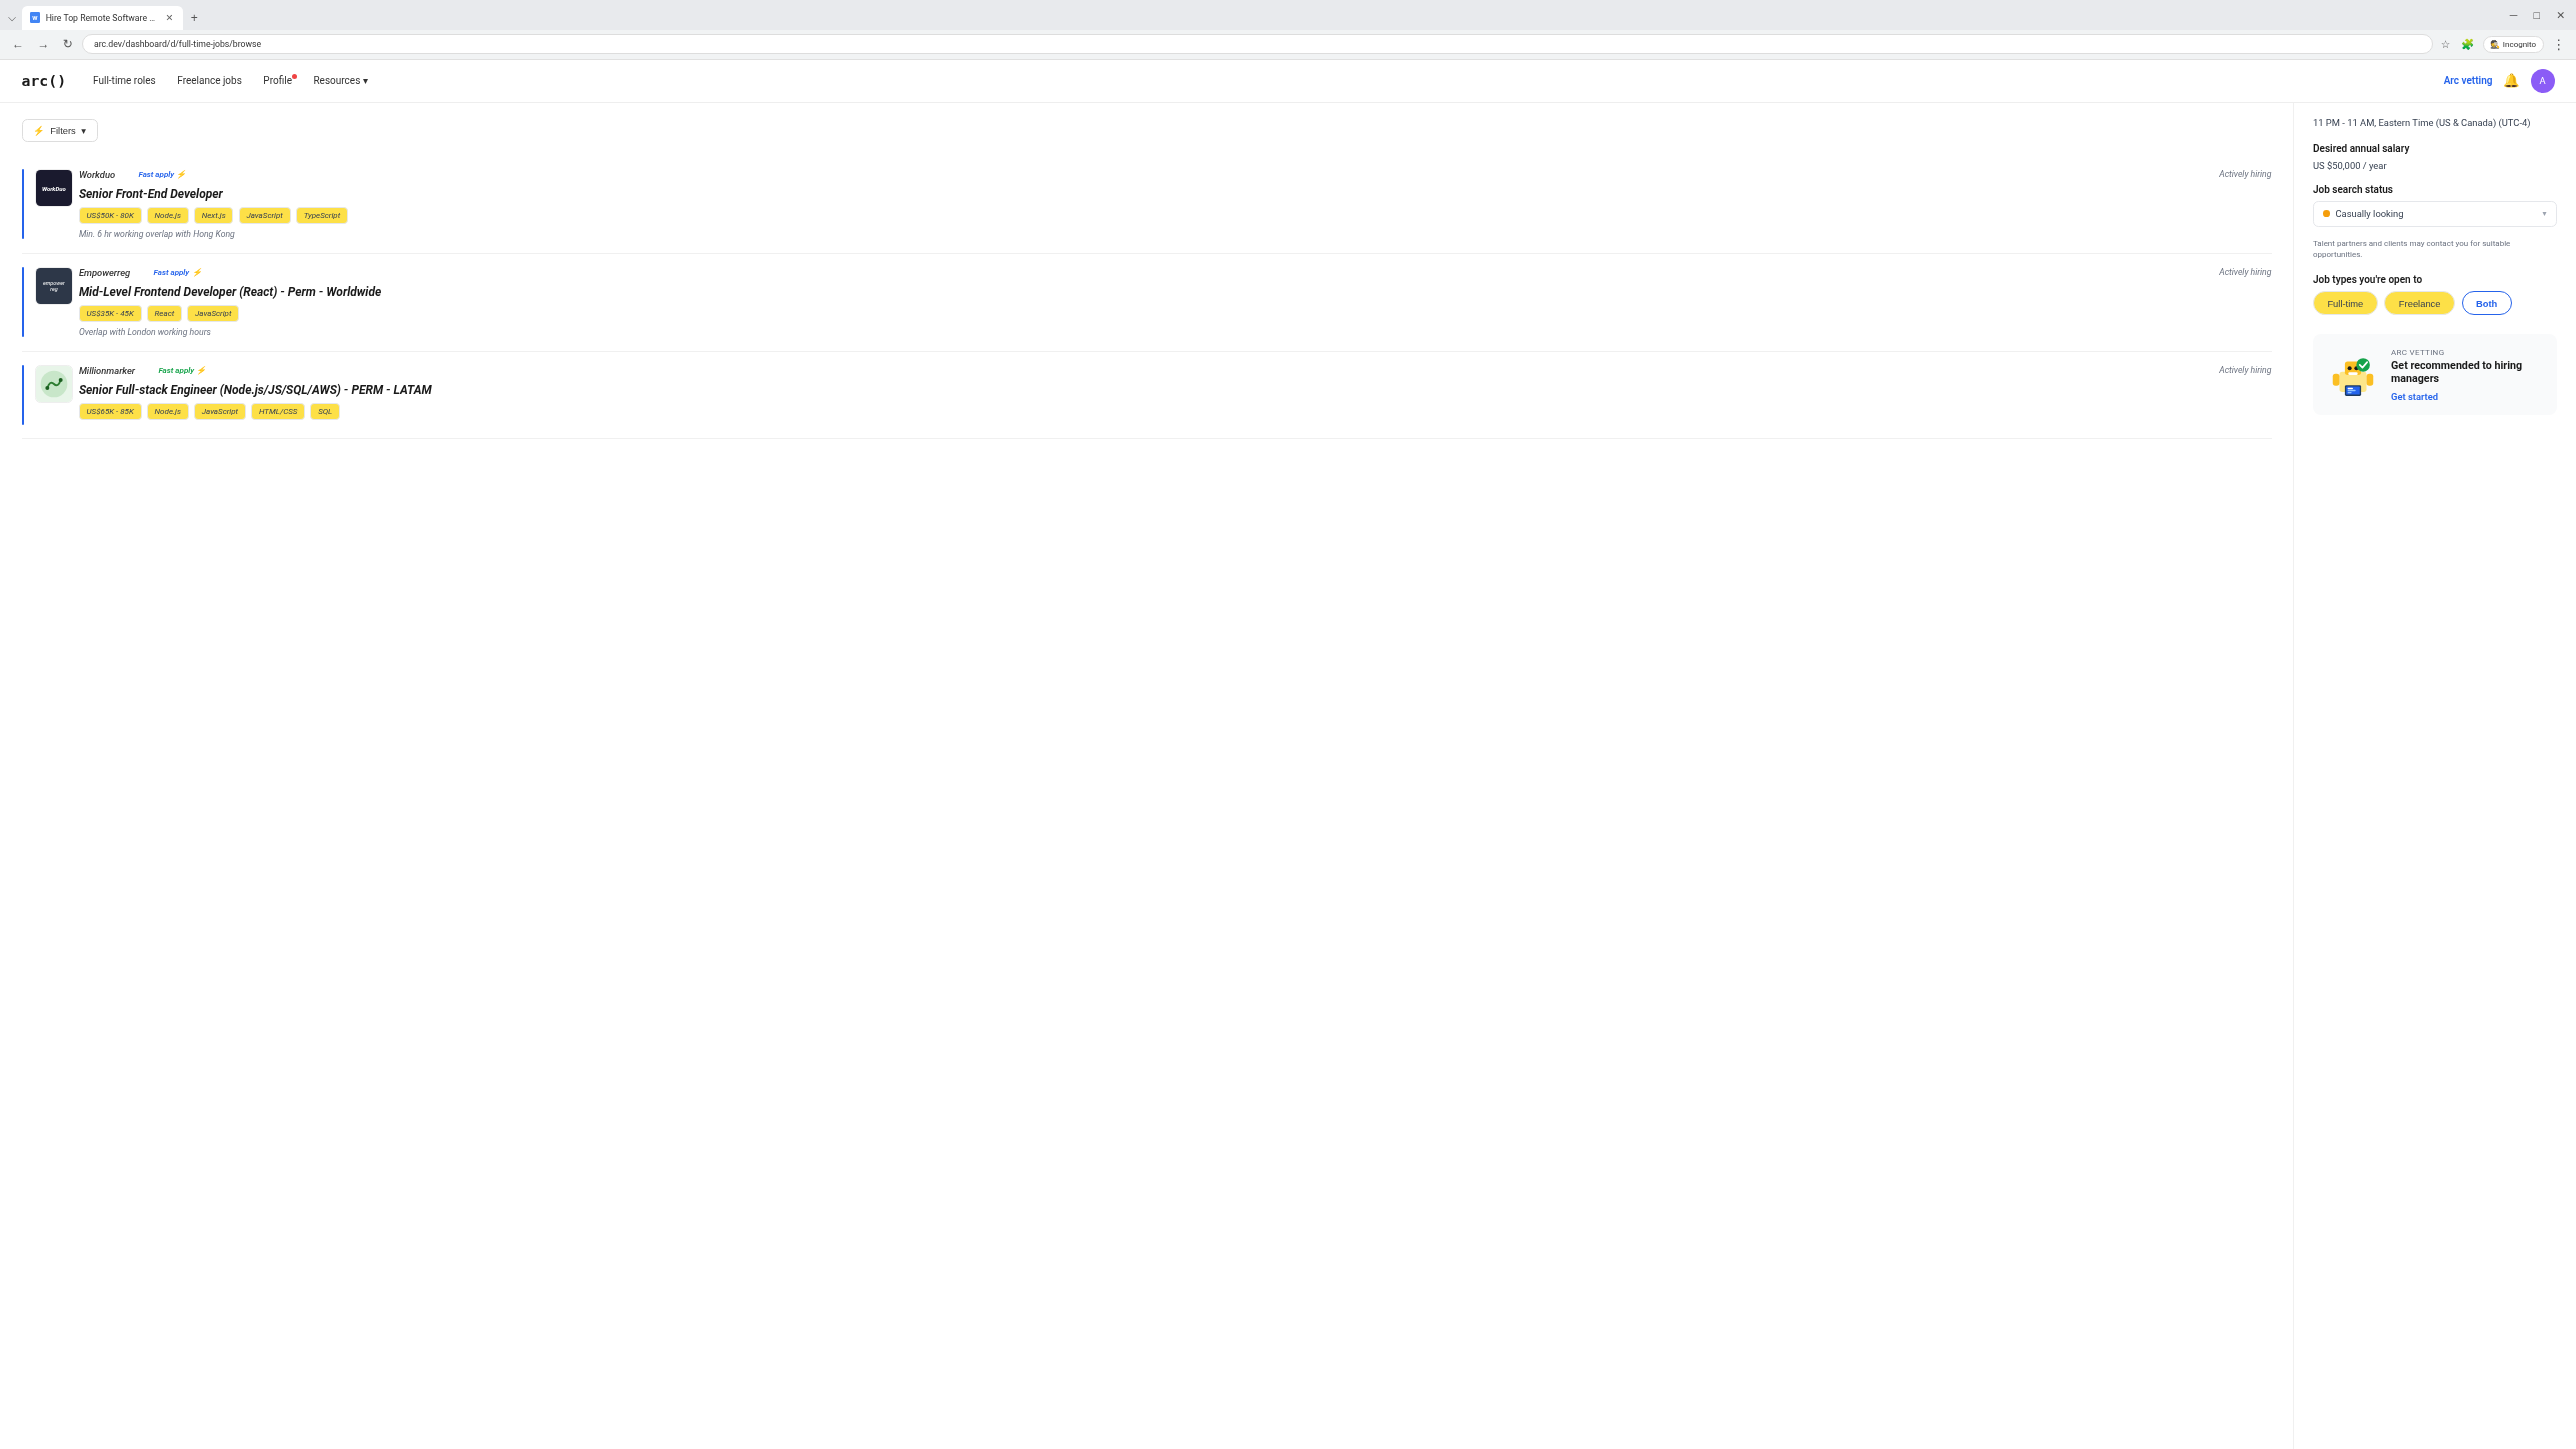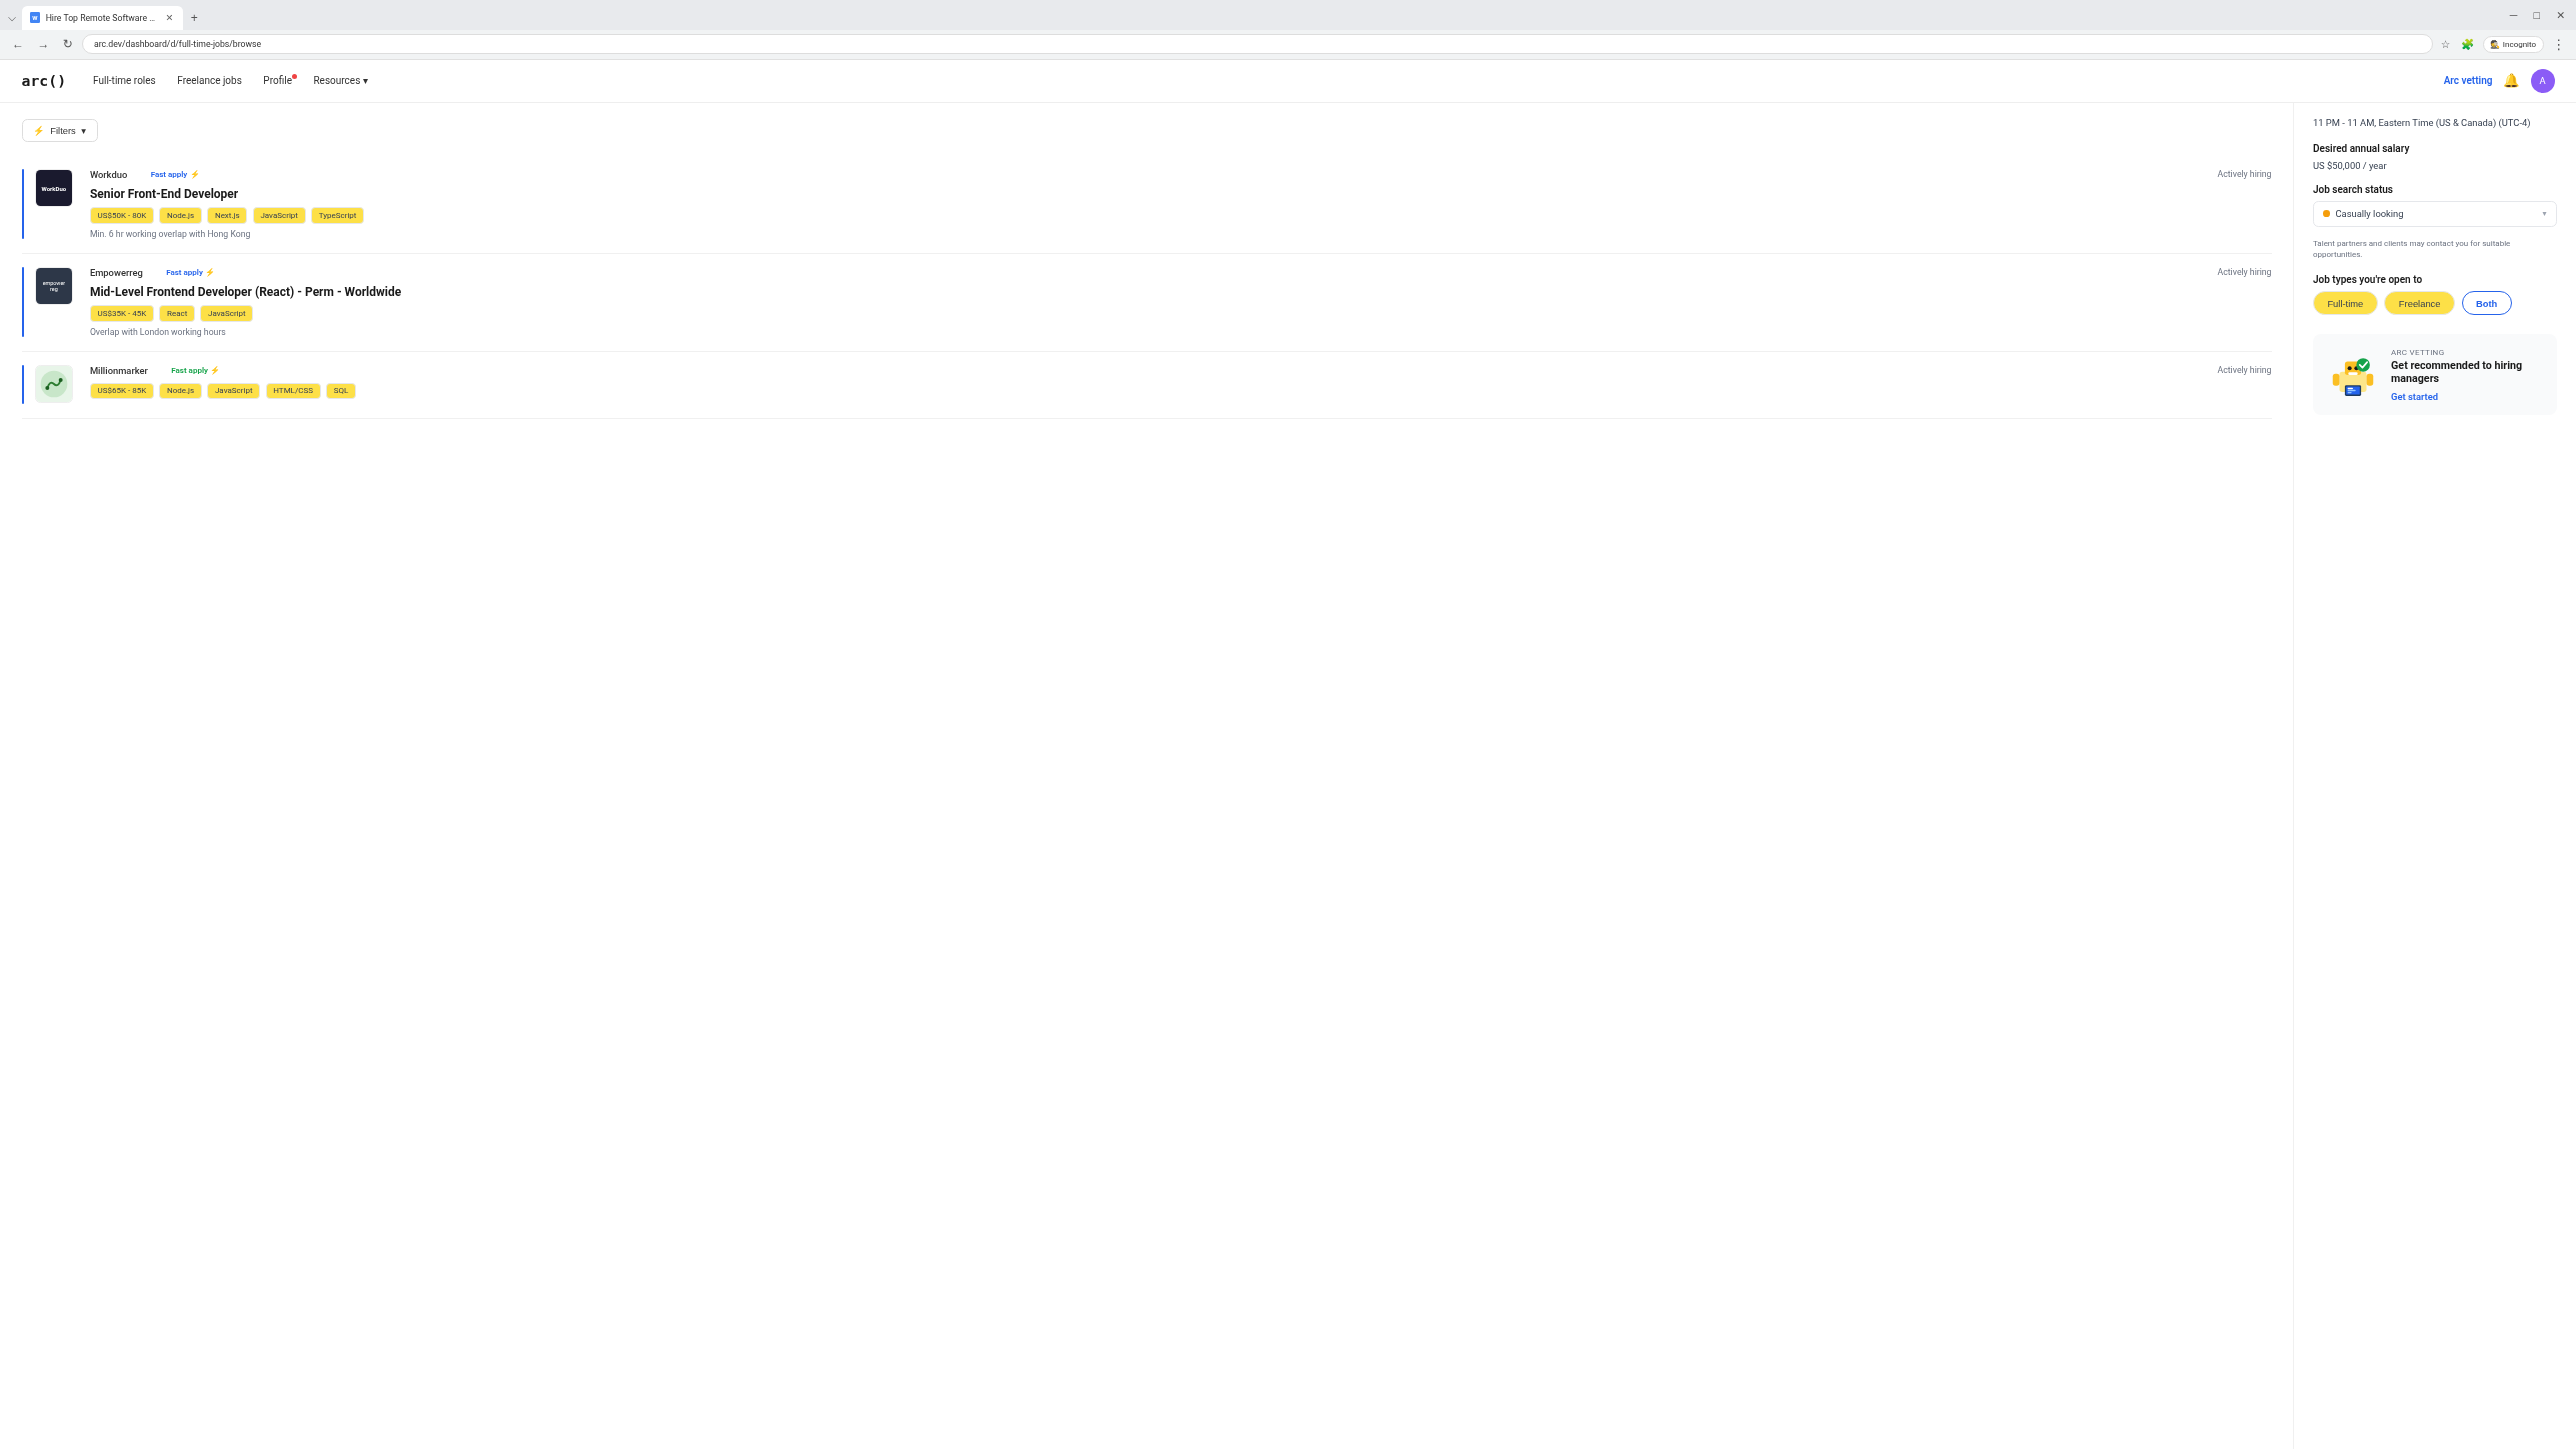--- a/index.html
+++ b/index.html
@@ -41,21 +41,21 @@
     
     .main-layout { display: flex; min-height: calc(100vh - 87px); }
 
     
     .left-panel { flex: 1; padding: 16px 21.5px; border-right: 0.7px solid #f0f0f0; }
     .filters-bar { margin-bottom: 13.4px; }
     .filters-btn { display: flex; align-items: center; gap: 5.4px; border: 0.7px solid #ddd; border-radius: 5.4px; padding: 5.4px 10.7px; cursor: pointer; background: #fff; font-size: 9.4px; color: #333; }
 
     
     .job-card { display: flex; gap: 10.7px; padding: 13.4px 0; border-bottom: 0.7px solid #f0f0f0; }
-    .job-card-inner { display: flex; gap: 17px; flex: 1; }
+    .job-card-inner { display: flex; gap: 6px; flex: 1; font-style: italic; }
     .company-logo { width: 38px; height: 38px; border-radius: 5.4px; border: 0.7px solid #eee; display: flex; align-items: center; justify-content: center; overflow: hidden; background: #fff; flex-shrink: 0; }
     .logo-workduo { background: #1a1a2e; color: white; font-size: 6px; font-weight: bold; padding: 2.7px; text-align: center; width: 100%; height: 100%; display: flex; align-items: center; justify-content: center; }
     .logo-empowerreg { background: #2d3748; color: white; font-size: 5.4px; padding: 2.7px; text-align: center; width: 100%; height: 100%; display: flex; align-items: center; justify-content: center; }
     .logo-millionmarker { background: #e8f5e9; width: 100%; height: 100%; display: flex; align-items: center; justify-content: center; }
     .job-info { flex: 1; }
     .job-header { display: flex; justify-content: space-between; align-items: flex-start; margin-bottom: 4px; }
     .company-row { display: flex; align-items: center; gap: 5.4px; margin-bottom: 2.7px; }
     .company-name { font-size: 9.4px; font-weight: 500; color: #333; }
     .fast-apply { display: flex; align-items: center; gap: 2.7px; color: #2563eb; font-size: 8px; font-weight: 600; cursor: pointer; padding-left: 18px; }
     .fast-apply-lightning { color: #f59e0b; }
@@ -236,20 +236,21 @@
         <div class="job-info">
           <div class="job-header">
             <div class="company-row">
               <span class="company-name">Millionmarker</span>
               <span class="fast-apply fast-apply-green">
                 Fast apply <span>⚡</span>
               </span>
             </div>
             <span class="actively-hiring">Actively hiring</span>
           </div>
+          <div class="job-title">Senior Full-stack Engineer (Node.js/JS/SQL/AWS) - PERM - LATAM</div>
           <div class="job-tags">
             <span class="tag">US$65K - 85K</span>
             <span class="tag">Node.js</span>
             <span class="tag">JavaScript</span>
             <span class="tag">HTML/CSS</span>
             <span class="tag">SQL</span>
           </div>
         </div>
       </div>
     </div>

